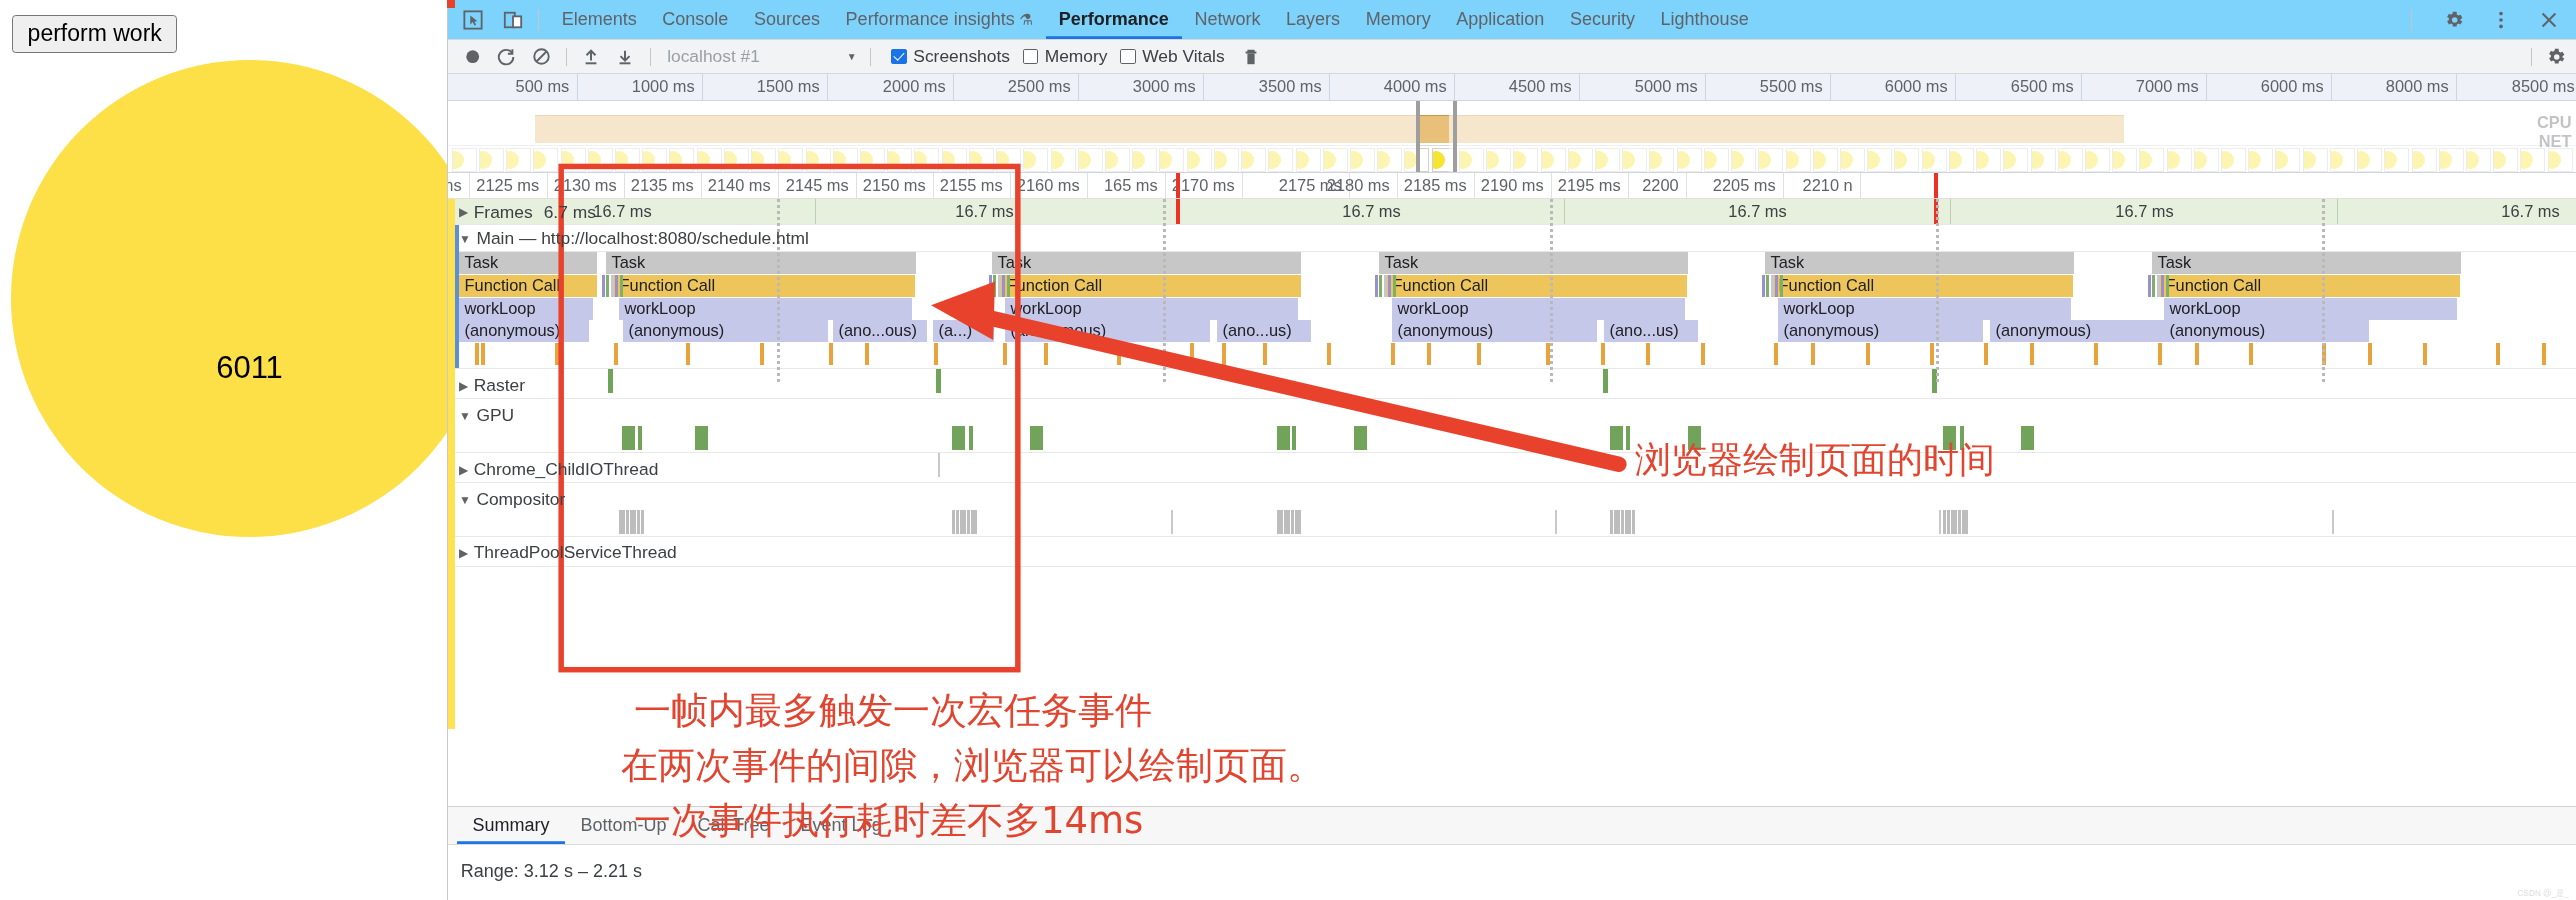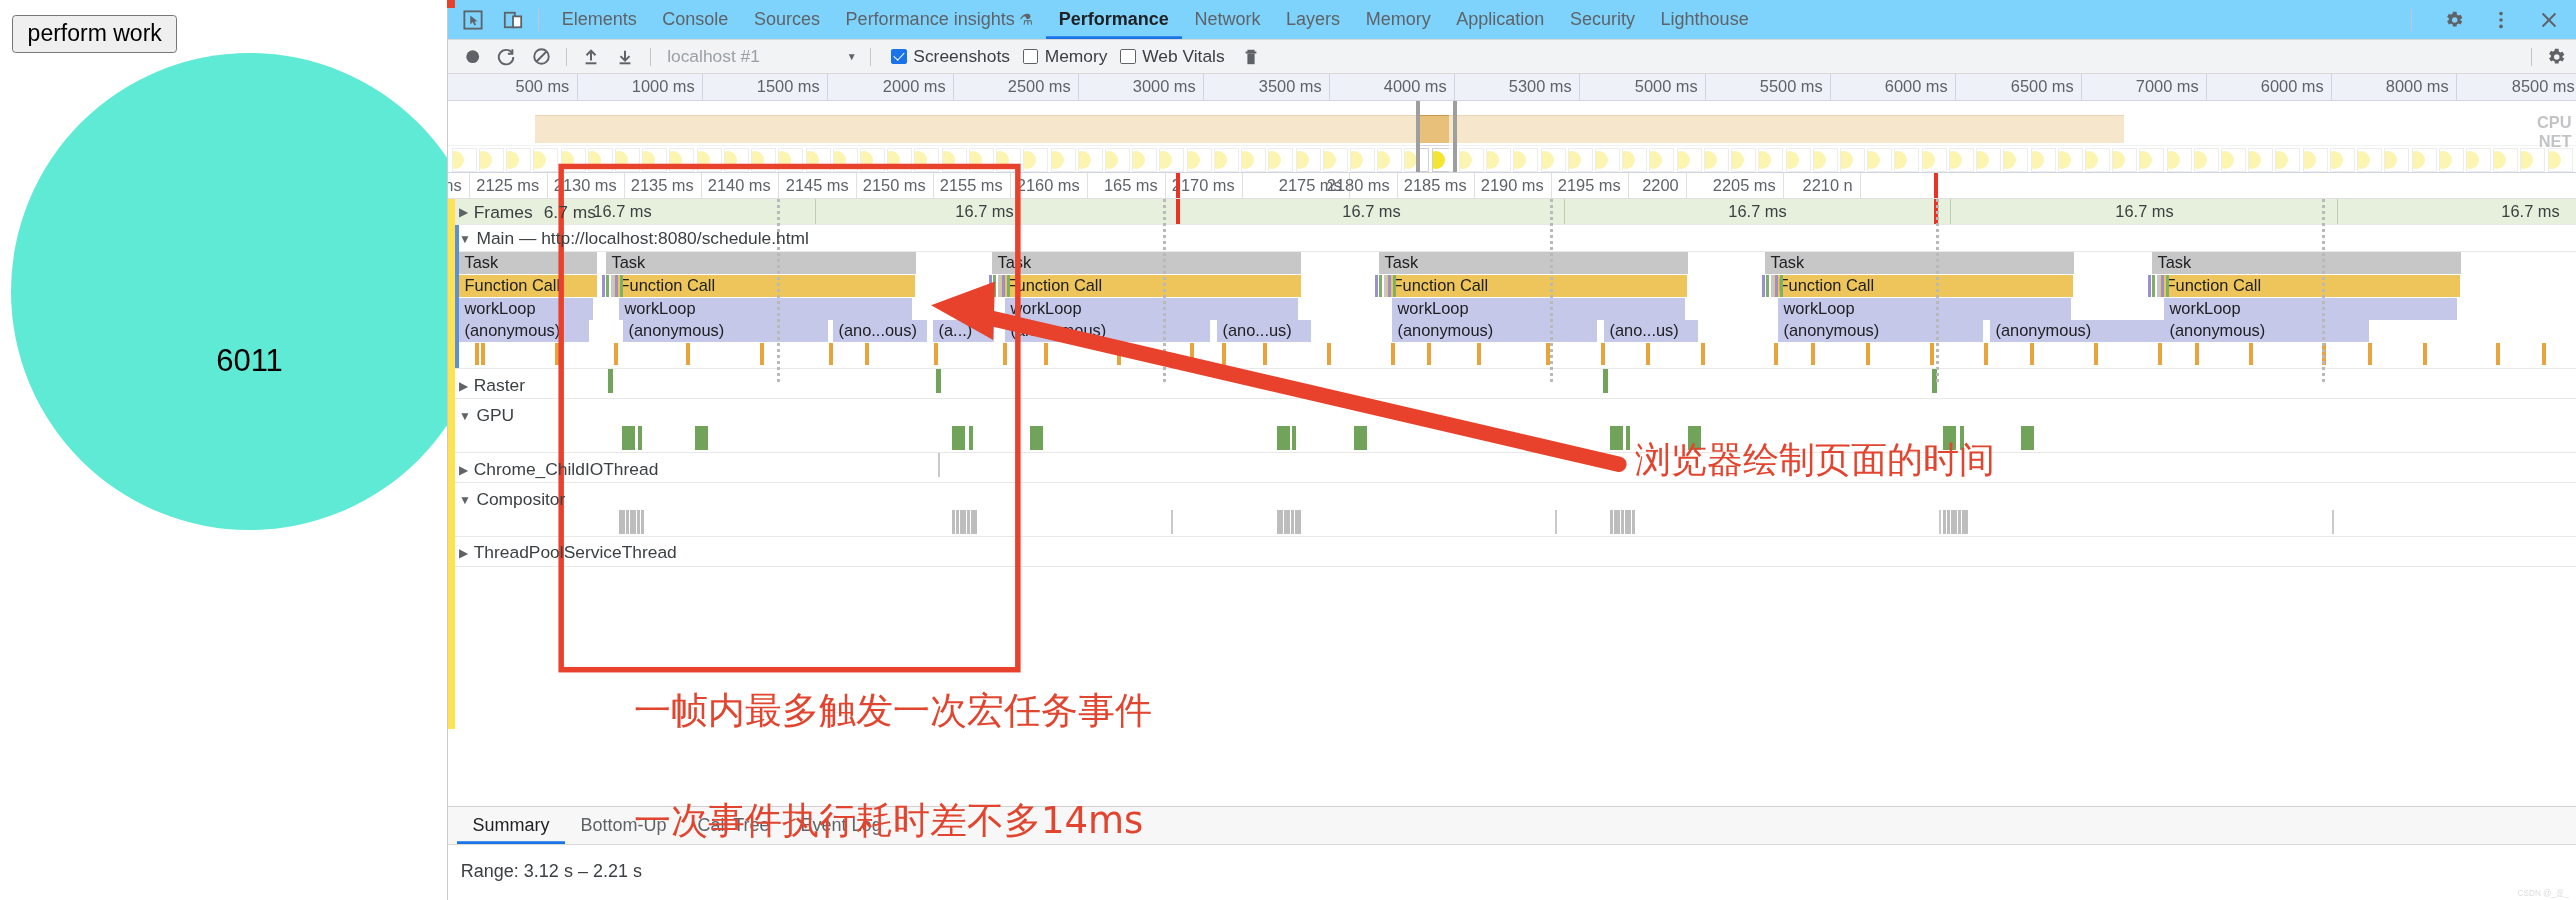--- a/index.html
+++ b/index.html
@@ -14,22 +14,22 @@
   #perform-btn{
     position:absolute;left:12px;top:14.6px;
     padding:6.4px 14.6px 7.3px;
     font-size:23px;line-height:1;
     background:#efefef;color:#000;
     border:1.8px solid #767676;border-radius:3.7px;
     font-family:"Liberation Sans",sans-serif;
     cursor:default;
   }
   #yellow-ball{
-    position:absolute;left:11px;top:53px;width:477px;height:477px;
-    border-radius:50%;background:#5eead4;
+    position:absolute;left:11px;top:60px;width:477px;height:477px;
+    border-radius:50%;background:#fde047;
   }
   #ball-count{
     position:absolute;left:0;right:0;top:290px;text-align:center;
     font-size:31px;color:#000;font-family:"Liberation Sans",sans-serif;
   }
 
   
   #devtools{
     position:absolute;left:447px;top:0;width:2129px;height:901px;
     background:#fff;border-left:0.9px solid #cacaca;
@@ -292,21 +292,21 @@
 
   <div class="ovruler" id="ovruler">
       <div class="seg" style="left: 4.6px; width: 125px;">500 ms</div>
       <div class="seg" style="left: 130px; width: 125px;">1000 ms</div>
       <div class="seg" style="left: 255px; width: 125px;">1500 ms</div>
       <div class="seg" style="left: 381px; width: 125px;">2000 ms</div>
       <div class="seg" style="left: 506px; width: 125px;">2500 ms</div>
       <div class="seg" style="left: 631px; width: 125px;">3000 ms</div>
       <div class="seg" style="left: 757px; width: 125px;">3500 ms</div>
       <div class="seg" style="left: 882px; width: 125px;">4000 ms</div>
-      <div class="seg" style="left: 1007px; width: 125px;">5300 ms</div>
+      <div class="seg" style="left: 1007px; width: 125px;">4500 ms</div>
       <div class="seg" style="left: 1133px; width: 125px;">5000 ms</div>
       <div class="seg" style="left: 1258px; width: 125px;">5500 ms</div>
       <div class="seg" style="left: 1383px; width: 125px;">6000 ms</div>
       <div class="seg" style="left: 1509px; width: 125px;">6500 ms</div>
       <div class="seg" style="left: 1634px; width: 125px;">7000 ms</div>
       <div class="seg" style="left: 1759px; width: 125px;">6000 ms</div>
       <div class="seg" style="left: 1884px; width: 125px;">8000 ms</div>
       <div class="seg" style="left: 2010px; width: 125px;">8500 ms</div>
     </div>
 
@@ -678,17 +678,18 @@
   <div class="red-box" style="left:615;top:0;"></div>
   <svg width="2129" height="901" style="position:absolute;left:0;top:0" viewBox="0 0 2331 986">
     <rect x="125" y="182" width="500" height="551" fill="none" stroke="#e8412c" stroke-width="6"></rect>
     <g>
       <path d="M1283 508 L560 340" stroke="#e8412c" stroke-width="17" stroke-linecap="round" fill="none"></path>
       <path d="M530 334 L600 308 L598 372 Z" fill="#e8412c"></path>
     </g>
   </svg>
   <div class="anno-text" style="left:1188px;top:436px;font-size:36px;">浏览器绘制页面的时间</div>
   <div class="anno-text" style="left:187px;top:686px;font-size:37px;">一帧内最多触发一次宏任务事件</div>
+  <div class="anno-text" style="left:174px;top:741px;font-size:37px;">在两次事件的间隙，浏览器可以绘制页面。</div>
   <div class="anno-text" style="left:187px;top:796px;font-size:37px;">一次事件执行耗时差不多14ms</div>
 </div>
 
 <div class="watermark">CSDN @_是_</div>
 
 
 </body></html>

